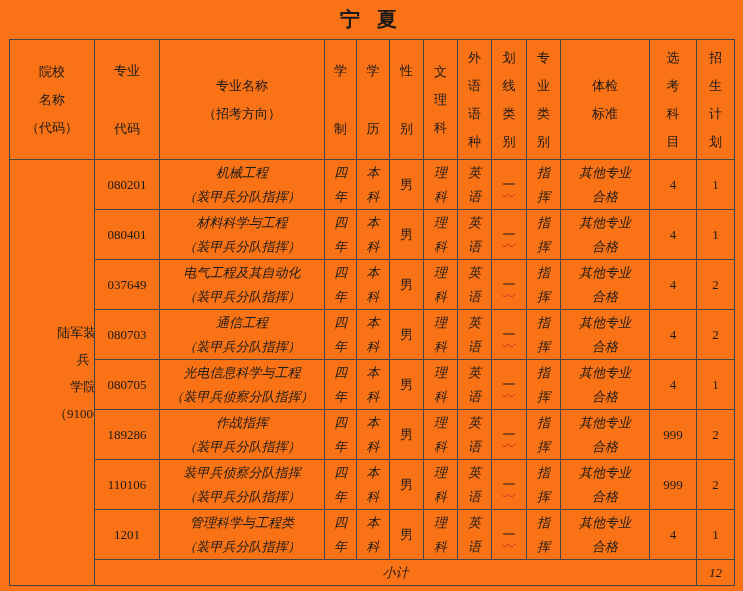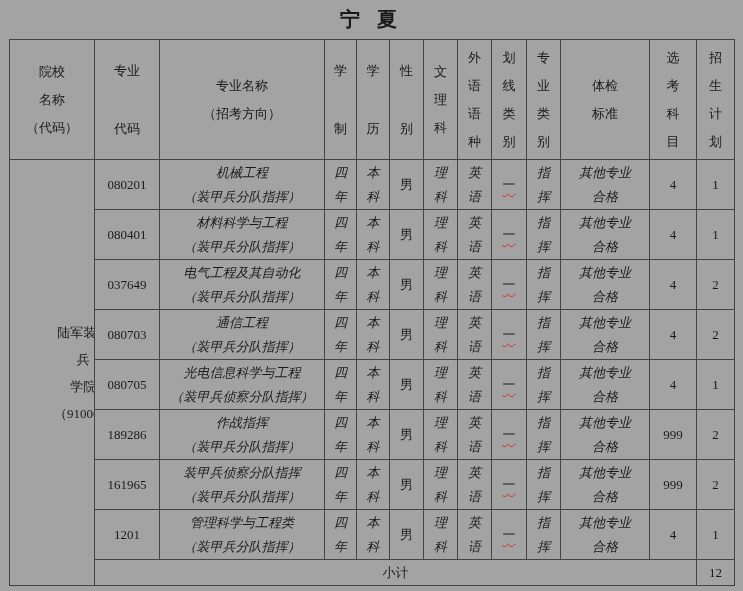--- a/index.html
+++ b/index.html
@@ -5,21 +5,21 @@
   html, body {
     margin: 0;
     padding: 0;
     background: #ffffff;
     font-family: "Liberation Serif", "DejaVu Serif", serif;
     color: #1a1a1a;
   }
   .page {
     width: 743px;
     height: 591px;
-    background: #a3a3a3;
+    background: #f97316;
     box-sizing: border-box;
     padding: 6px 9px 0 9px;
   }
   .page-title {
     text-align: center;
     font-size: 20px;
     font-weight: bold;
     letter-spacing: 6px;
     margin: 0 0 7px 0;
     line-height: 26px;
@@ -33,21 +33,21 @@
     border: 1px solid #444444;
     text-align: center;
     vertical-align: middle;
     padding: 0;
     font-size: 13px;
     font-weight: normal;
     overflow: hidden;
   }
   tr.hrow  { height: 120px; }
   tr.drow  { height: 50px;  }
-  tr.srow  { height: 26px;  }
+  tr.srow  { height: 26px; font-style: italic;  }
   .pre { white-space: pre-line; display: inline-block; }
   
   .lh-b { line-height: 58px; }   
   .lh-d { line-height: 28px; }   
   
   .lh-data   { line-height: 24px; font-style: italic; }
   .lh-school { line-height: 27px; margin-left: 44px; }
   .wavy {
     text-decoration-line: underline;
     text-decoration-style: wavy;
@@ -251,21 +251,21 @@
       <td><span class="wavy">一</span></td>
       <td><span class="pre lh-data">指
 挥</span></td>
       <td><span class="pre lh-data">其他专业
 合格</span></td>
       <td class="num">999</td>
       <td class="num">2</td>
     </tr>
 
     <tr class="drow">
-      <td>161965</td>
+      <td>110106</td>
       <td><span class="pre lh-data">装甲兵侦察分队指挥
 （装甲兵分队指挥）</span></td>
       <td><span class="pre lh-data">四
 年</span></td>
       <td><span class="pre lh-data">本
 科</span></td>
       <td>男</td>
       <td><span class="pre lh-data">理
 科</span></td>
       <td><span class="pre lh-data">英

